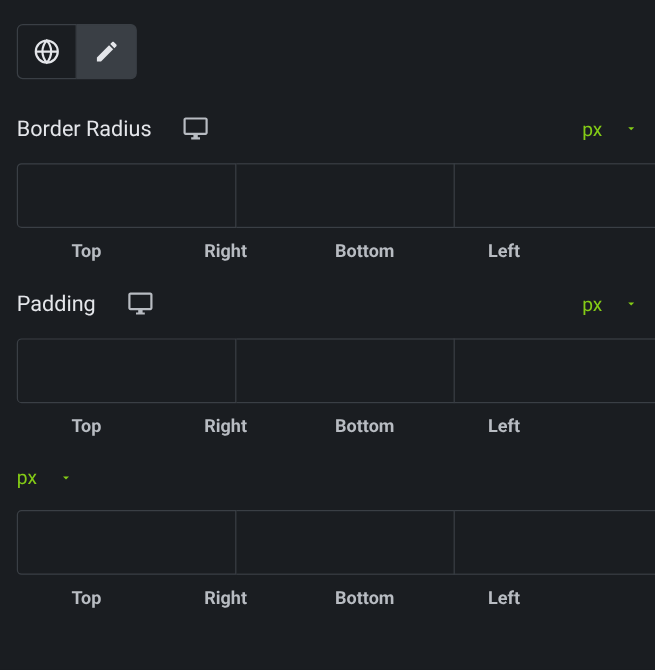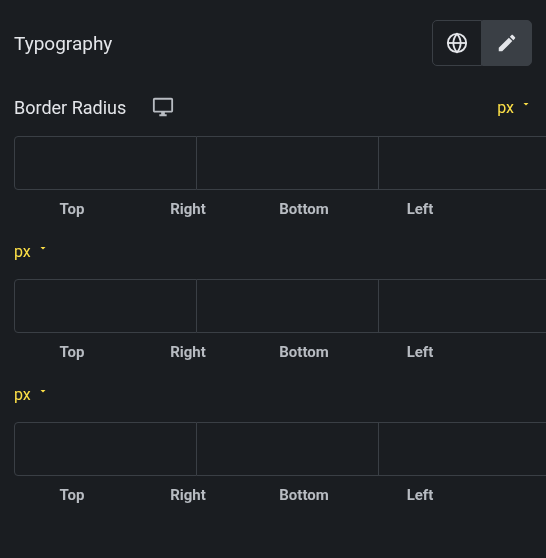--- a/index.html
+++ b/index.html
@@ -66,23 +66,23 @@
     color: #e4e6ea;
   }
   .device-icon {
     color: #b8bcc2;
     display: flex;
     align-items: center;
     cursor: pointer;
   }
   .unit-selector {
     display: flex;
-    align-items: flex-start;
-    gap: 6px;
-    color: #fde047;
+    align-items: center;
+    gap: 18px;
+    color: #84cc16;
     font-size: 16px;
     cursor: pointer;
   }
   .input-row {
     display: flex;
     width: 100%;
   }
   .dim-input {
     flex: 1;
     height: 54px;
@@ -112,21 +112,20 @@
   }
   .dim-label-spacer {
     width: 54px;
   }
   svg { display: block; }
 </style>
 </head>
 <body>
 
 <div class="section-header">
-  <div class="section-title">Typography</div>
   <div class="header-actions">
     <button class="icon-btn">
       <span>
         <svg width="22" height="22" viewBox="0 0 24 24" fill="none" stroke="currentColor" stroke-width="2">
           <circle cx="12" cy="12" r="10"></circle>
           <line x1="2" y1="12" x2="22" y2="12"></line>
           <path d="M12 2a15.3 15.3 0 0 1 4 10 15.3 15.3 0 0 1-4 10 15.3 15.3 0 0 1-4-10 15.3 15.3 0 0 1 4-10z"></path>
         </svg>
       </span>
     </button>
@@ -169,20 +168,28 @@
     <span class="dim-label">Top</span>
     <span class="dim-label">Right</span>
     <span class="dim-label">Bottom</span>
     <span class="dim-label">Left</span>
     <span class="dim-label-spacer"></span>
   </div>
 </div>
 
 <div class="control-group">
   <div class="control-header">
+    <div class="control-label-wrap">
+      <span class="control-label">Padding</span>
+      <span class="device-icon">
+        <svg width="22" height="22" viewBox="0 0 24 24" fill="currentColor">
+          <path d="M21 2H3c-1.1 0-2 .9-2 2v12c0 1.1.9 2 2 2h7v2H8v2h8v-2h-2v-2h7c1.1 0 2-.9 2-2V4c0-1.1-.9-2-2-2zm0 14H3V4h18v12z"></path>
+        </svg>
+      </span>
+    </div>
     <div class="unit-selector">
       <span>px</span>
       <span>
         <svg width="12" height="12" viewBox="0 0 24 24" fill="currentColor">
             <path d="M7 10l5 5 5-5z"></path>
           </svg>
       </span>
     </div>
   </div>
   <div class="input-row">

